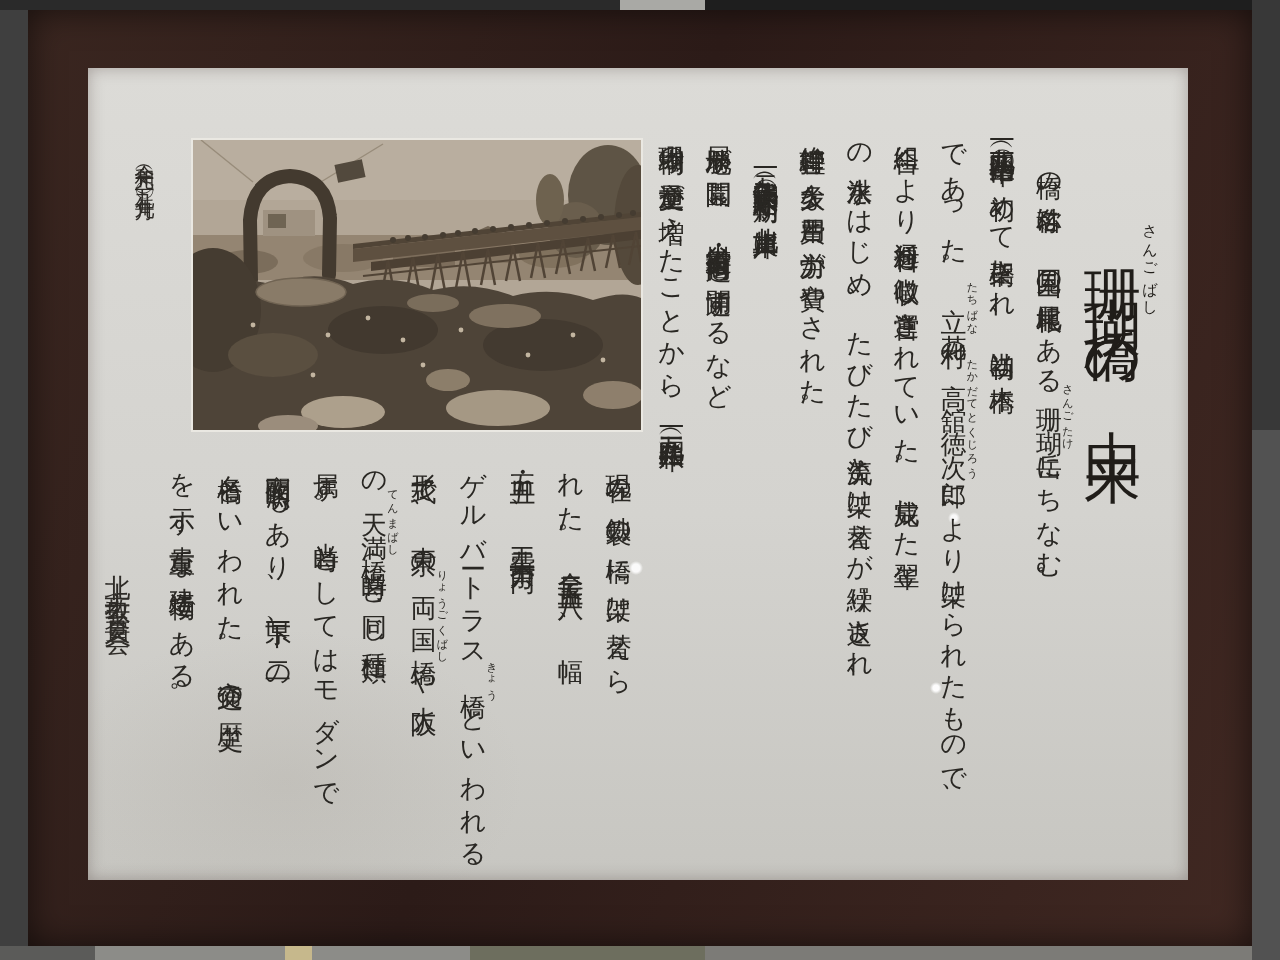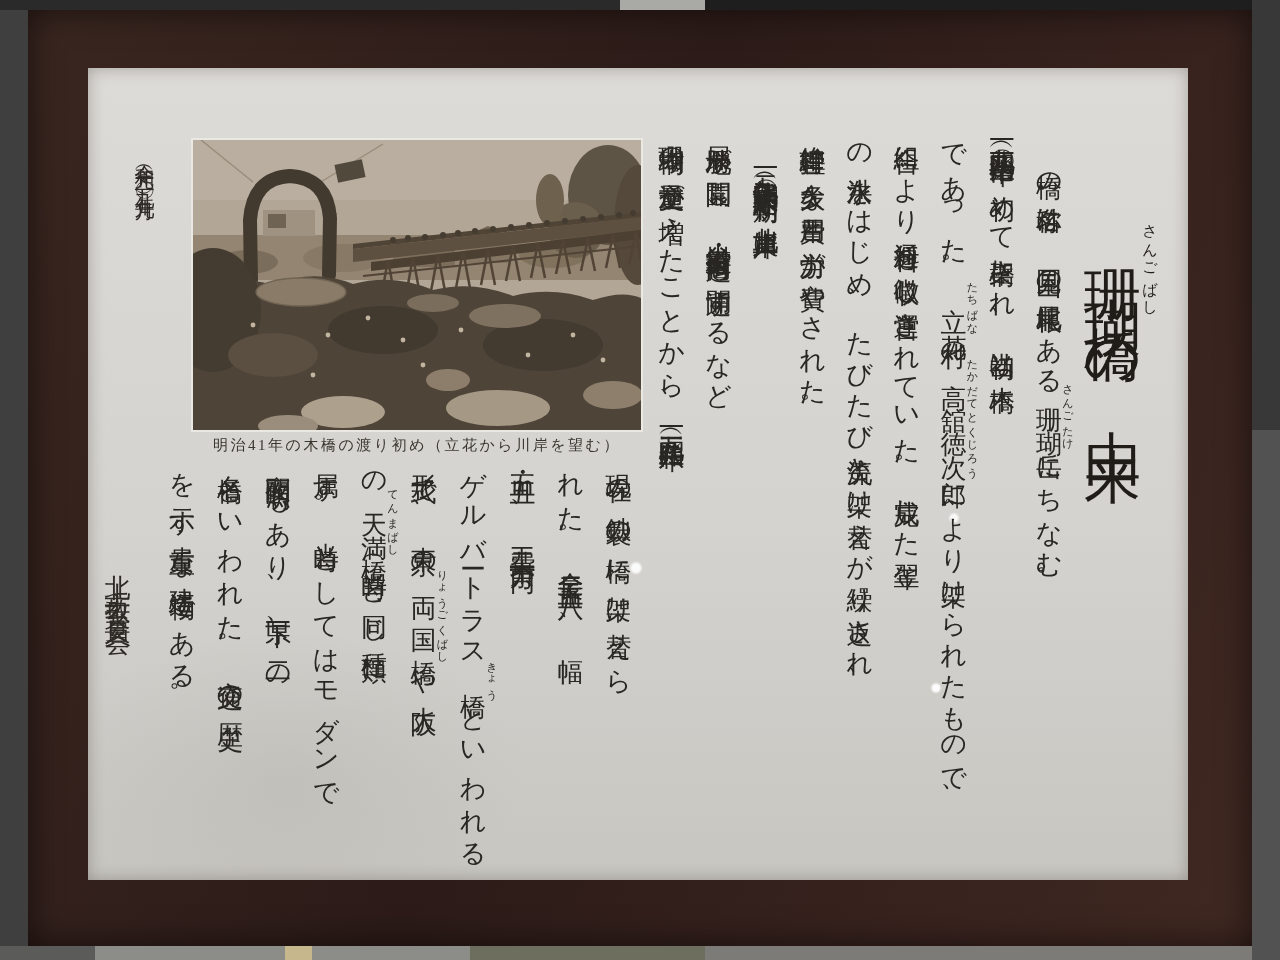--- a/index.html
+++ b/index.html
@@ -199,21 +199,20 @@
               <circle cx="380" cy="195" r="2.4"></circle>
                 <circle cx="410" cy="220" r="2.4"></circle>
               <circle cx="230" cy="225" r="2.4"></circle>
                 <circle cx="120" cy="235" r="2.4"></circle>
             </g>
           </g>
           <rect width="448" height="290" fill="#8a7558" opacity="0.10"></rect>
         </svg>
       </div>
 
-      <div class="photo-caption">明治41年の木橋の渡り初め（立花から川岸を望む）</div>
 
       <div class="body-lower vtext">
           <p>現在の鉄製の橋に架け替えら</p>
           <p>れた。全長二五三・八ｍ、幅</p>
           <p>五・五ｍ、工費二十余万円。</p>
           <p>ゲルバートラス<ruby>橋<rt>きょう</rt></ruby>といわれる</p>
           <p>形式で、東京の<ruby>両国橋<rt>りょうごくばし</rt></ruby>や大阪</p>
           <p>の<ruby>天満橋<rt>てんまばし</rt></ruby>（当時）と同じ種類に</p>
           <p>属す。当時としてはモダンで</p>
           <p>夜間照明もあり、県下一、二の</p>

